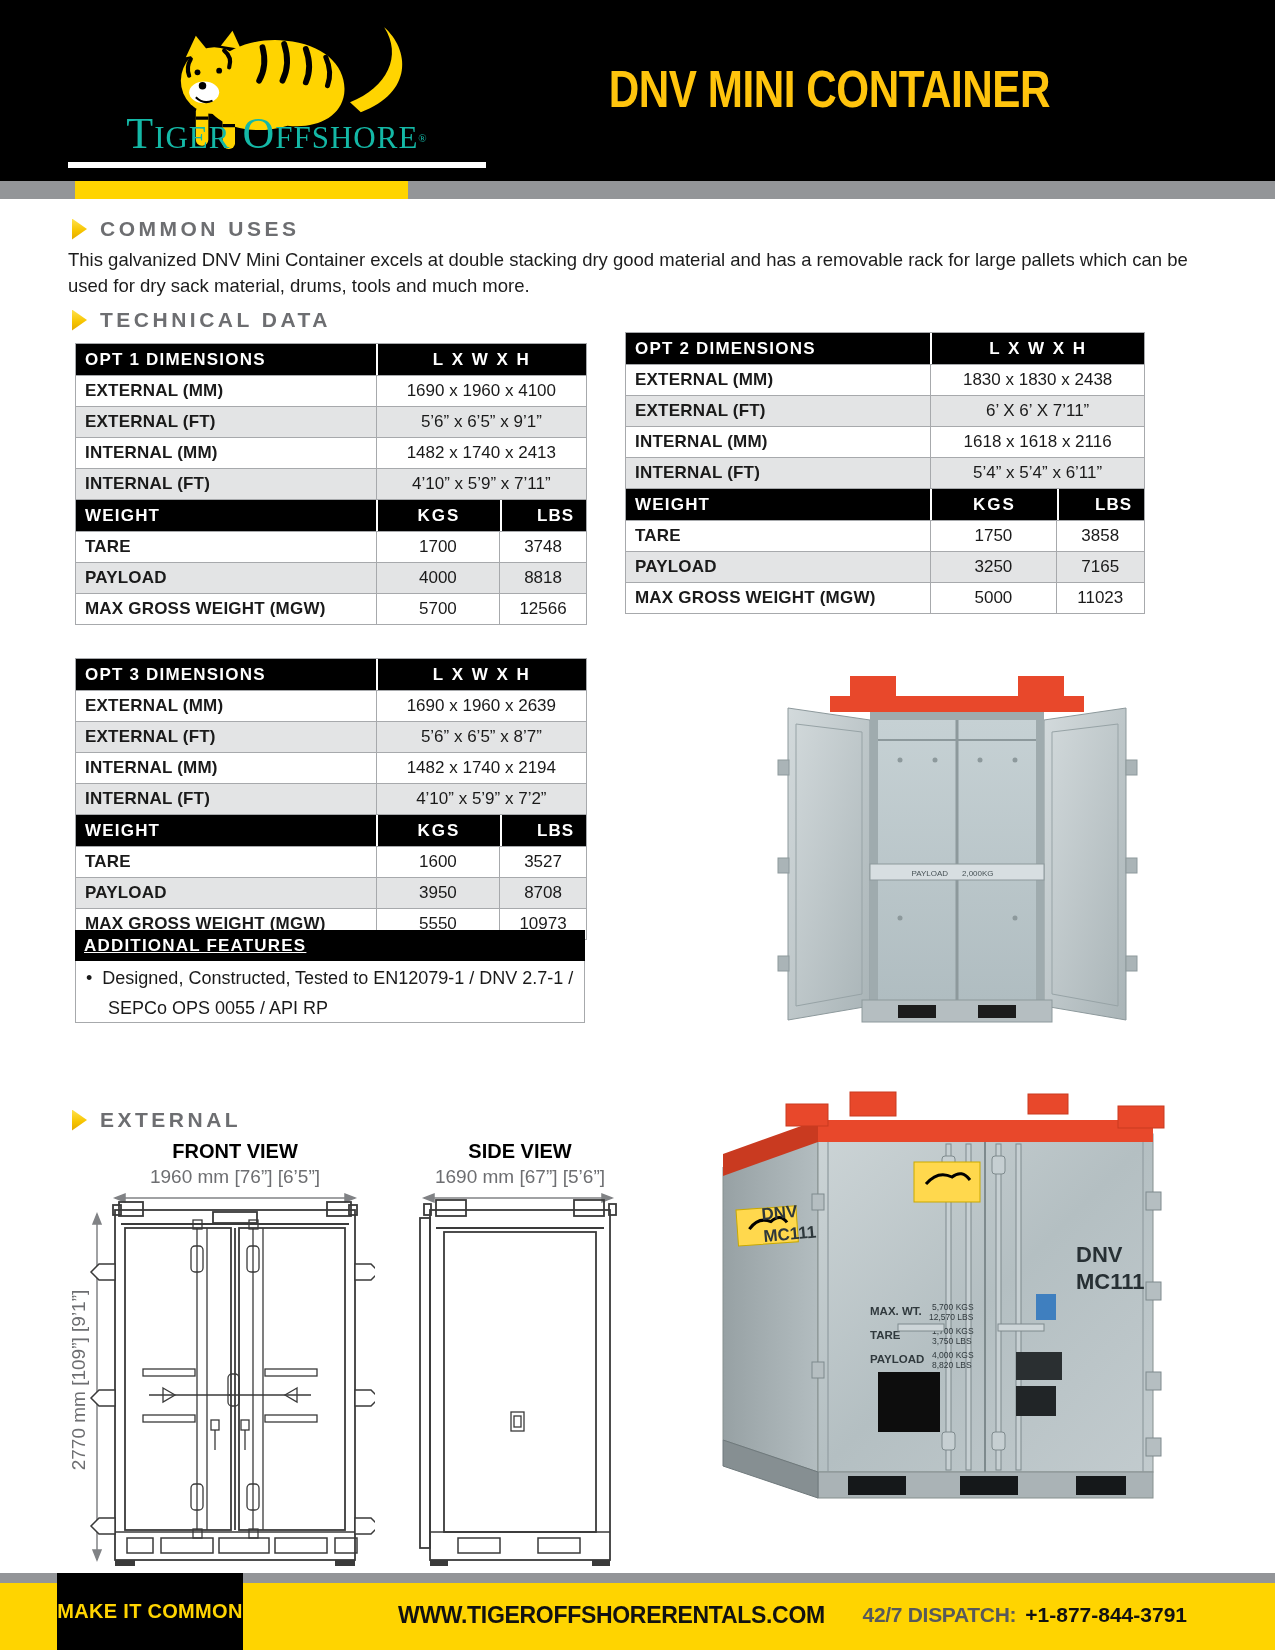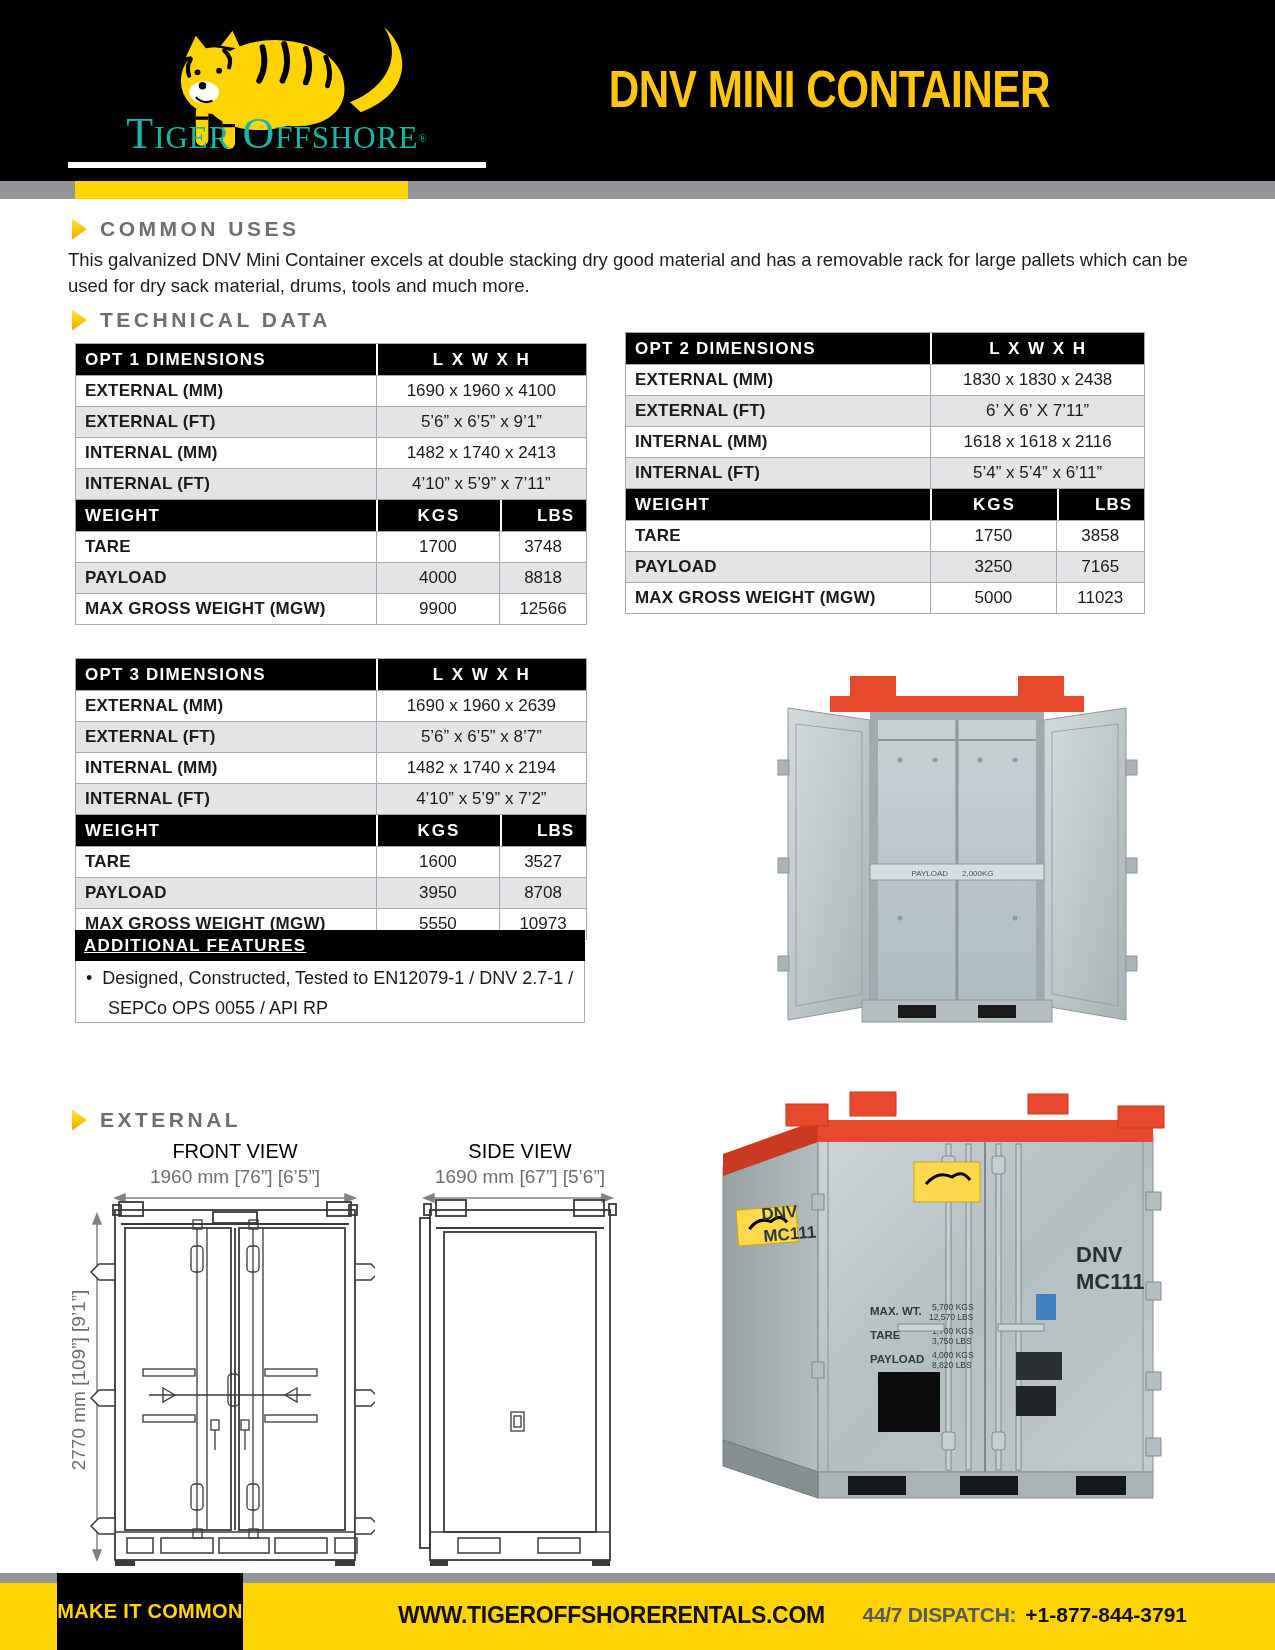--- a/index.html
+++ b/index.html
@@ -45,21 +45,21 @@
   .thead .tb{border-left:2px solid #fff;justify-content:flex-end;padding-right:12px;letter-spacing:1px;}
   .alt{background:#E3E4E5;}
 
   .af-head{position:absolute;background:#000;color:#fff;font-weight:700;font-size:17px;
            letter-spacing:1.2px;display:flex;align-items:center;padding-left:9px;text-decoration:underline;}
   .af-body{position:absolute;border:1px solid #A7A9AC;border-top:none;background:#fff;
            font-size:18px;line-height:30px;padding:2px 0 0 10px;}
   .af-line2{padding-left:22px;}
 
   
-  .dw-label{position:absolute;font-size:20px;font-weight:400;text-align:center;color:#000;}
+  .dw-label{position:absolute;font-size:20px;font-weight:700;text-align:center;color:#000;}
   .dw-dim{position:absolute;font-size:19px;color:#6D6E71;text-align:center;}
   .vdim{position:absolute;left:-30px;top:1368px;width:220px;height:24px;text-align:center;
         font-size:19px;color:#6D6E71;transform:rotate(-90deg);transform-origin:center;}
   .dw-svg{position:absolute;}
 
   
   .f-stripe{position:absolute;left:0;top:1573px;width:1275px;height:10px;background:#939598;}
   .f-bar{position:absolute;left:0;top:1583px;width:1275px;height:67px;background:#FFD400;}
   .f-black{position:absolute;left:57px;top:1573px;width:186px;height:77px;background:#000;
            display:flex;align-items:center;justify-content:center;}
@@ -150,21 +150,21 @@
         <div class="tk">1700</div>
         <div class="tb" style="justify-content:center;">3748</div>
       </div>
     <div class="trow alt">
         <div class="tl">PAYLOAD</div>
         <div class="tk">4000</div>
         <div class="tb" style="justify-content:center;">8818</div>
       </div>
     <div class="trow">
         <div class="tl">MAX GROSS WEIGHT (MGW)</div>
-        <div class="tk">9900</div>
+        <div class="tk">5700</div>
         <div class="tb" style="justify-content:center;">12566</div>
       </div>
   </div>
 
   <div class="ttable" style="left:625px;top:332px;width:518px;">
     <div class="trow thead">
         <div class="tl">OPT 2 DIMENSIONS</div>
         <div class="tv">L X W X H</div>
       </div>
     <div class="trow">
@@ -489,17 +489,17 @@
     <polygon points="25,368 120,400 120,426 25,394" fill="#868f92" stroke="#6f797c"></polygon>
   </svg>
 
   <div class="f-stripe"></div>
   <div class="f-bar"></div>
   <div class="f-black">
     <div class="f-tag">MAKE IT COMMON</div>
   </div>
   <div class="f-web">WWW.TIGEROFFSHORERENTALS.COM</div>
   <div class="f-right">
-    <span class="f-dispatch">44/7 DISPATCH:</span>
+    <span class="f-dispatch">42/7 DISPATCH:</span>
     <span class="f-phone">+1-877-844-3791</span>
   </div>
 
 </div>
 
 </body></html>

